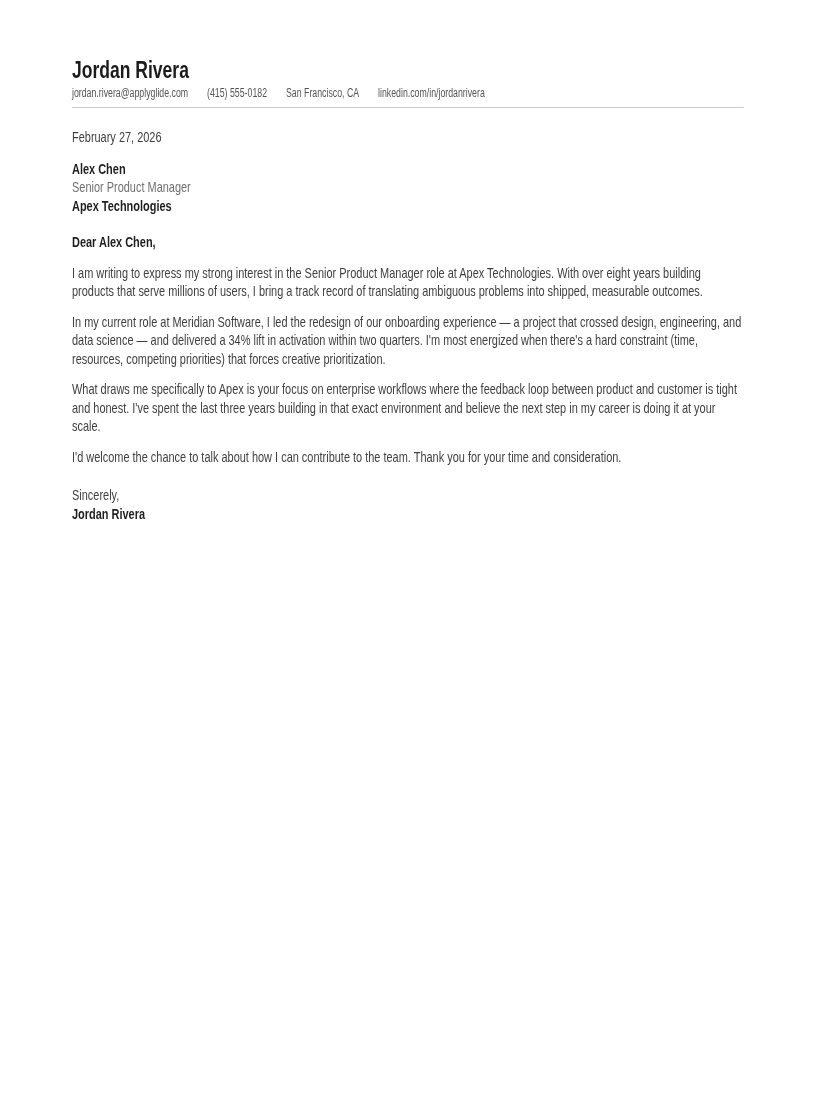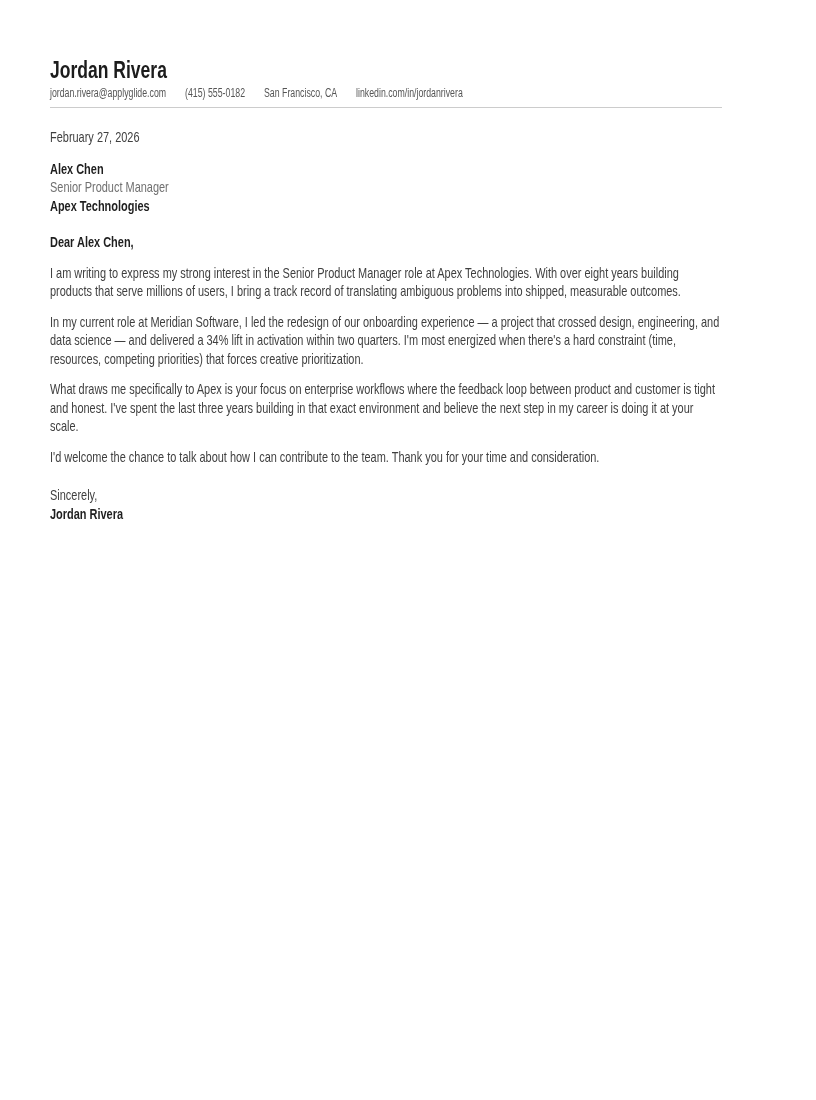--- a/index.html
+++ b/index.html
@@ -11,21 +11,21 @@
   body {
     width: 816px;
     height: 1100px;
     font-family: "Liberation Sans", sans-serif;
     -webkit-font-smoothing: antialiased;
   }
   .page {
     width: 816px;
     height: 780px;
     background: var(--background, #fff);
-    padding: 56px 72px 0 50px;
+    padding: 56px 72px 0 72px;
     overflow: hidden;
   }
   
   .condense {
     width: 920px;
     transform: scaleX(0.7304);
     transform-origin: top left;
   }
   .name {
     margin: 0;

